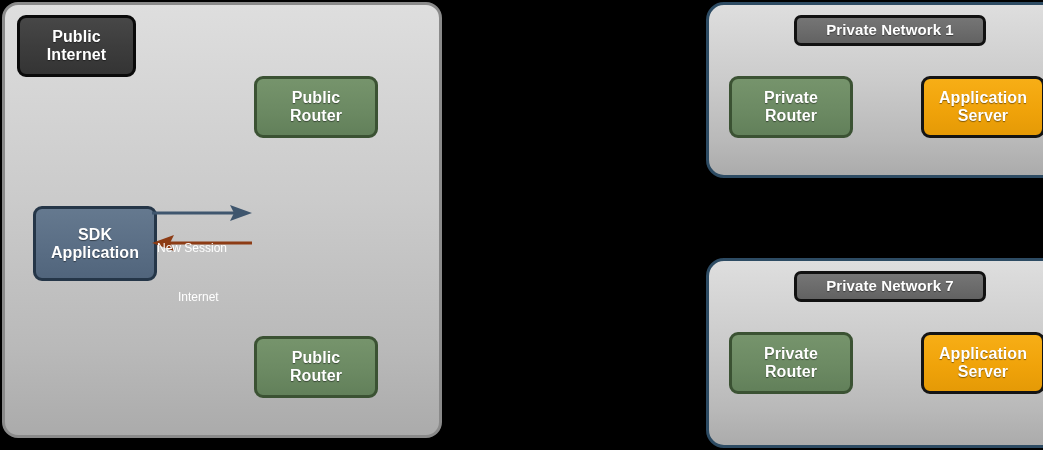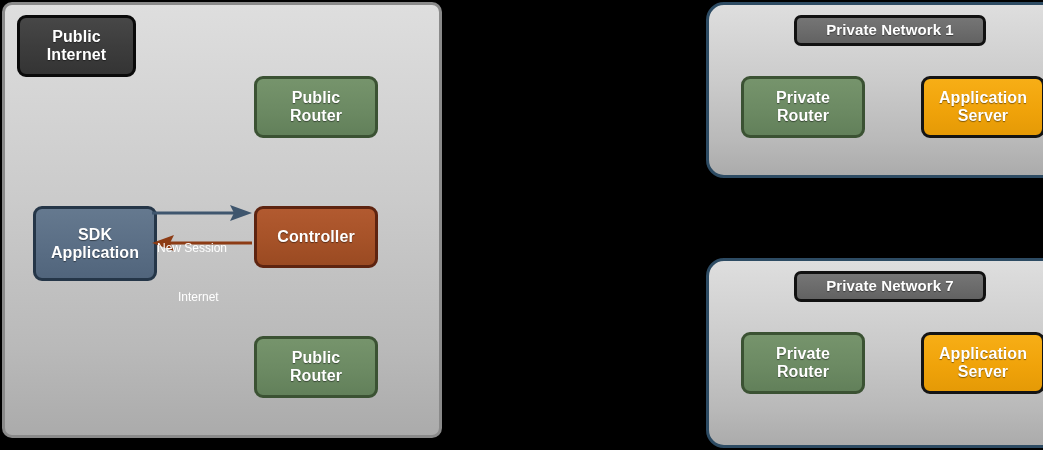--- a/index.html
+++ b/index.html
@@ -12,21 +12,21 @@
     width: 1043px;
     height: 450px;
     background: #000000;
     overflow: hidden;
     font-family: "Liberation Sans", sans-serif;
   }
 
   
   .panel {
     position: absolute;
-    border-radius: 10px;
+    border-radius: 16px;
     background: linear-gradient(to bottom, #dedede 0%, #cbcbcb 45%, #b9b9b9 80%, #ababab 100%);
     box-sizing: border-box;
   }
   .panel-public {
     left: 2px;
     top: 2px;
     width: 440px;
     height: 436px;
     border: 3px solid #8a8a8a;
   }
@@ -88,21 +88,21 @@
 
   
   .box-public-internet { left: 12px;  top: 10px;  width: 119px; height: 62px; }
   .box-public-router-1 { left: 249px; top: 71px;  width: 124px; height: 62px; }
   .box-sdk-app         { left: 28px;  top: 201px; width: 124px; height: 75px; }
   .box-controller      { left: 249px; top: 201px; width: 124px; height: 62px; }
   .box-public-router-2 { left: 249px; top: 331px; width: 124px; height: 62px; }
 
   
   .box-pn-header   { left: 85px;  top: 10px; width: 192px; height: 31px; }
-  .box-priv-router { left: 32px;  top: 71px; width: 124px; height: 62px; }
+  .box-priv-router { left: 20px;  top: 71px; width: 124px; height: 62px; }
   .box-app-server  { left: 212px; top: 71px; width: 124px; height: 62px; }
 
   
   .arrow-layer {
     position: absolute;
     left: 0; top: 0;
     width: 1043px; height: 450px;
     pointer-events: none;
   }
   .edge-label {
@@ -126,21 +126,20 @@
 
     <div class="node n-dark box-public-internet">Public
 Internet</div>
 
     <div class="node n-green box-public-router-1">Public
 Router</div>
 
     <div class="node n-slate box-sdk-app">SDK
 Application</div>
 
-    <div class="node n-brick box-controller">Controller</div>
 
     <div class="node n-green box-public-router-2">Public
 Router</div>
   </div>
 
   <div class="panel panel-private panel-private-1">
     <div class="node n-gray-hdr box-pn-header">Private Network 1</div>
 
     <div class="node n-green box-priv-router">Private
 Router</div>

